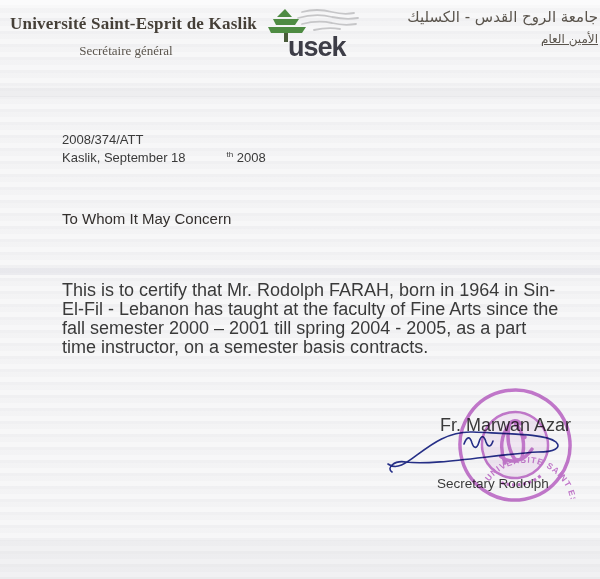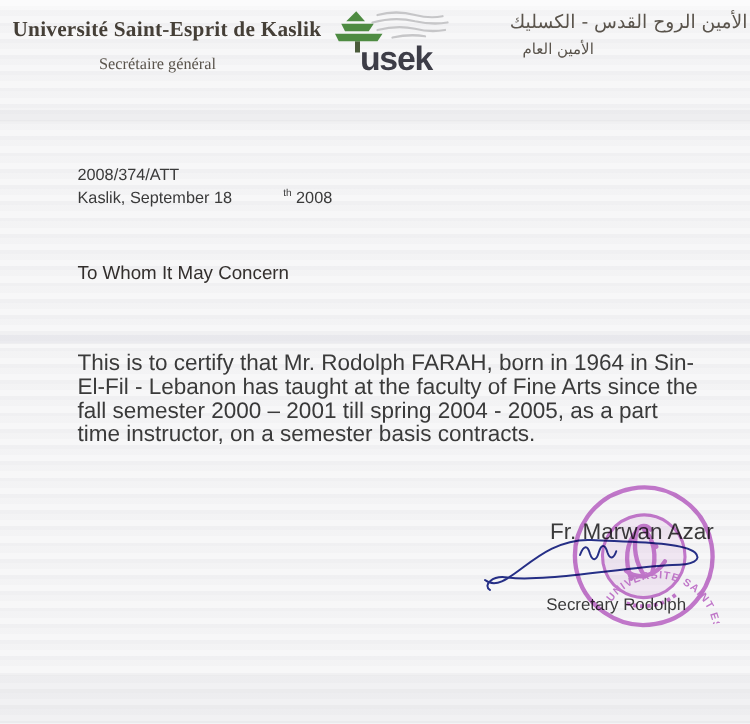--- a/index.html
+++ b/index.html
@@ -17,21 +17,21 @@
   .uni-name{font-family:"Liberation Serif","DejaVu Serif",serif;font-weight:bold;font-size:17px;
     color:var(--header_text);letter-spacing:.2px;white-space:nowrap;}
   .office{font-family:"Liberation Serif","DejaVu Serif",serif;font-size:13px;color:var(--header_sub);margin-top:9px;}
 
   .logo{position:absolute;left:262px;top:4px;width:105px;height:62px;}
   .logo text{font-family:"Liberation Sans",sans-serif;font-weight:bold;}
 
   .header-arabic{position:absolute;right:2px;top:8px;width:222px;text-align:right;direction:rtl;
     font-family:"DejaVu Sans",sans-serif;color:var(--header_sub);}
   .ar-line1{font-size:15px;}
-  .ar-line2{font-size:12px;margin-top:6px;margin-left:42px;text-align:left;}
+  .ar-line2{font-size:12px;margin-top:6px;margin-left:42px;text-align:right;text-decoration:underline;}
 
   .refblock{position:absolute;left:62px;top:132px;font-size:13px;color:var(--body_text);}
   .dateline{margin-top:3px;}
   .dateline sup{font-size:8px;padding-left:41px;}
 
   .salutation{position:absolute;left:62px;top:210px;font-size:15px;font-weight:normal;color:#332f2d;}
 
   .para{position:absolute;left:62px;font-size:18px;line-height:19px;color:var(--body_text);}
   .p1{top:281px;width:502px;}
   .p2{top:365px;width:470px;}
@@ -77,21 +77,21 @@
     <g>
       <rect x="22" y="29" width="4" height="9" fill="#4a5b3a"></rect>
       <polygon class="tree-green" points="23,5 30,13 15,13"></polygon>
       <polygon class="tree-green" points="11,15 37,15 33,21 14,21"></polygon>
       <polygon class="tree-green" points="6,23 44,23 40,29 9,29"></polygon>
     </g>
     <text x="26" y="52" font-size="27" letter-spacing="-1" fill="#3d3d47">usek</text>
   </svg>
 
   <div class="header-arabic">
-    <div class="ar-line1">الأمين الروح القدس - الكسليك</div>
+    <div class="ar-line1">جامعة الروح القدس - الكسليك</div>
     <div class="ar-line2">الأمين العام</div>
   </div>
 
   <div class="refblock">
     <div>2008/374/ATT</div>
     <div class="dateline"><span>Kaslik, September 18</span><sup>th</sup><span> 2008</span></div>
   </div>
 
   <div class="salutation">To Whom It May Concern</div>
 

